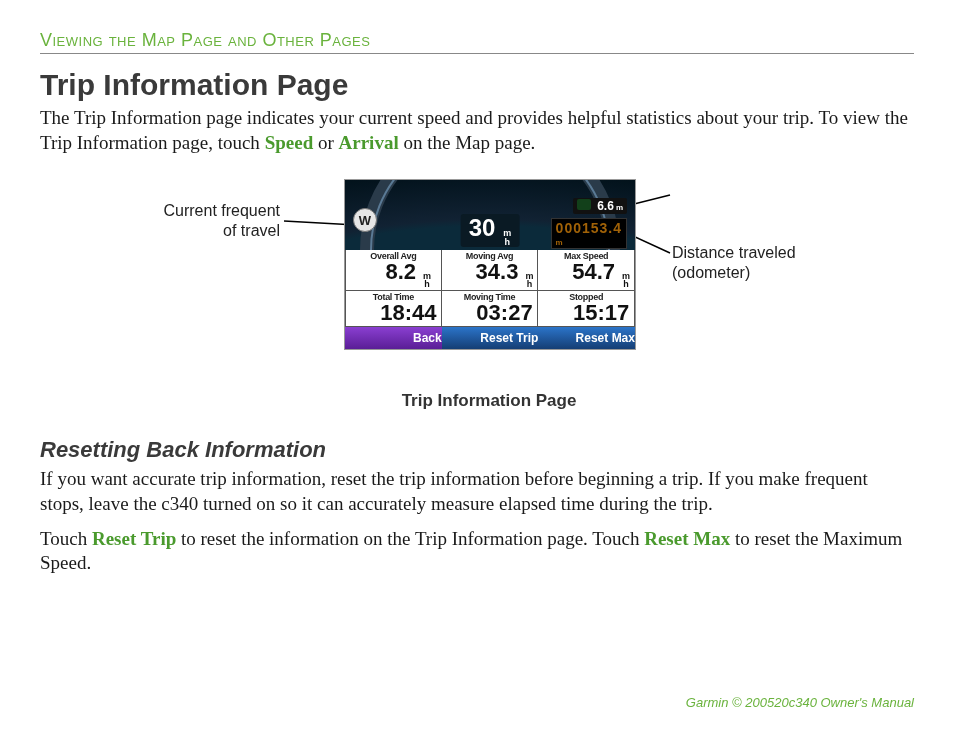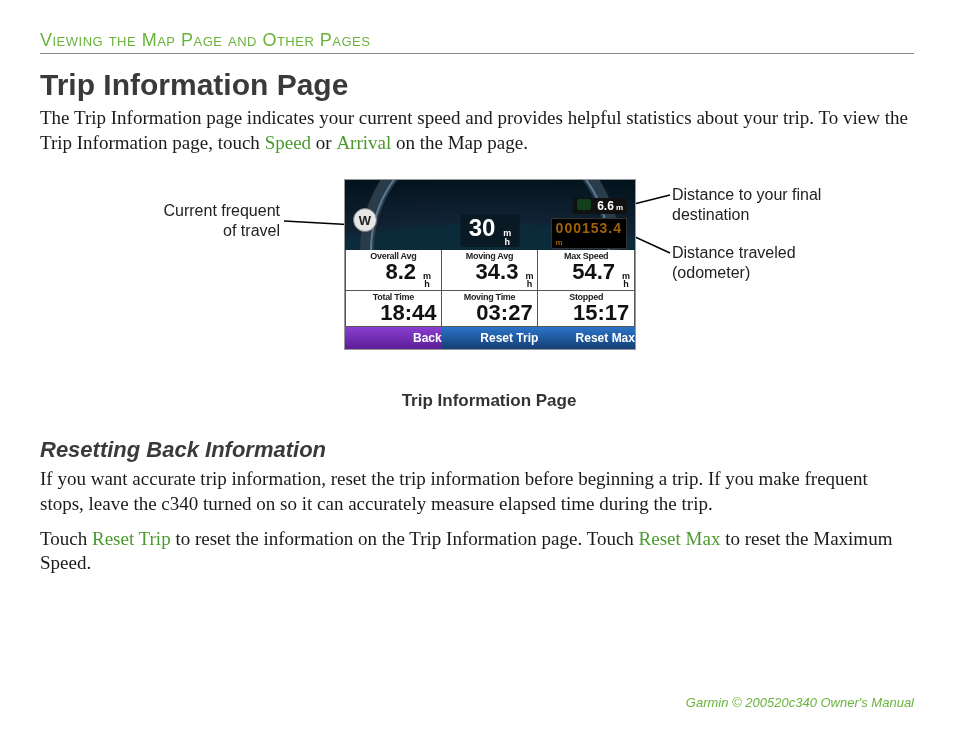--- a/index.html
+++ b/index.html
@@ -43,21 +43,21 @@
     color: #3a3a3a;
   }
   p.body {
     font-size: 19px;
     line-height: 1.3;
     margin: 0 0 10px 0;
   }
   .bold-green {
     font-family: Georgia, serif;
     color: #4a9a2d;
-    font-weight: 400;
+    font-weight: 700;
   }
   
   .figure-wrap {
     margin: 24px 0 0 0;
     position: relative;
     height: 230px;
   }
   .callout {
     position: absolute;
     font-family: Verdana, Arial, sans-serif;
@@ -199,24 +199,20 @@
   <div class="figure-wrap">
 
     <div class="callout left" style="left:70px; top:22px; width:170px;">
       <span>Current frequent</span><br>
       <span>of travel</span>
     </div>
     <svg class="lines" style="left:240px; top:32px;" width="80" height="20">
       <line x1="4" y1="10" x2="76" y2="14" stroke="#000" stroke-width="1.5"></line>
     </svg>
 
-    <div class="callout" style="left:632px; top:6px;">
-      <span>Distance to your final</span><br>
-      <span>destination</span>
-    </div>
     <svg class="lines" style="left:574px; top:10px;" width="60" height="30">
       <line x1="0" y1="20" x2="56" y2="6" stroke="#000" stroke-width="1.5"></line>
     </svg>
 
     <div class="callout" style="left:632px; top:64px;">
       <span>Distance traveled</span><br>
       <span>(odometer)</span>
     </div>
     <svg class="lines" style="left:582px; top:48px;" width="52" height="30">
       <line x1="0" y1="4" x2="48" y2="26" stroke="#000" stroke-width="1.5"></line>

